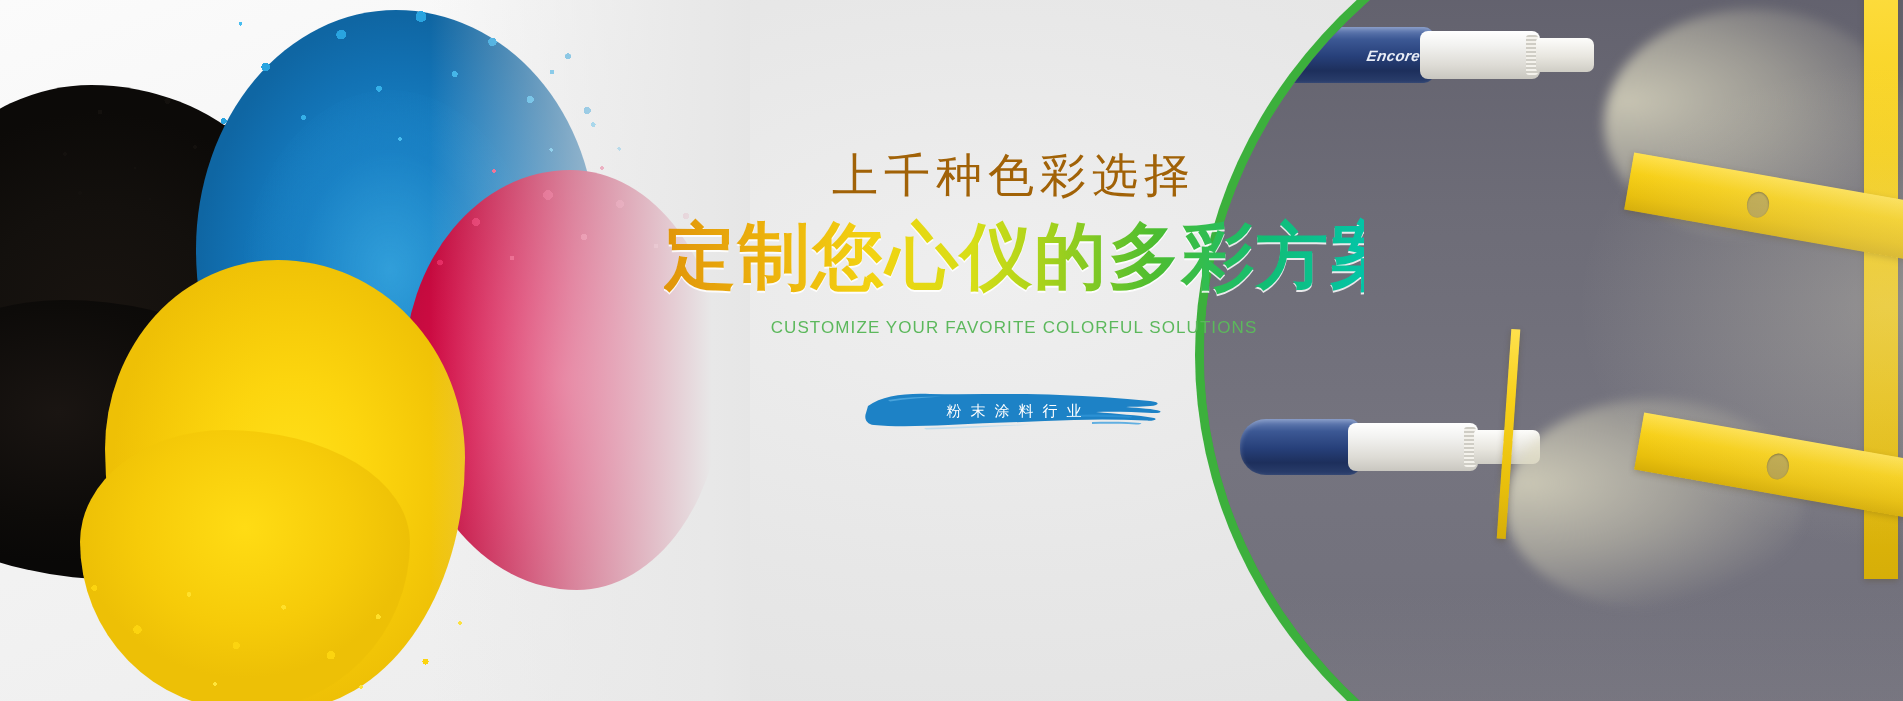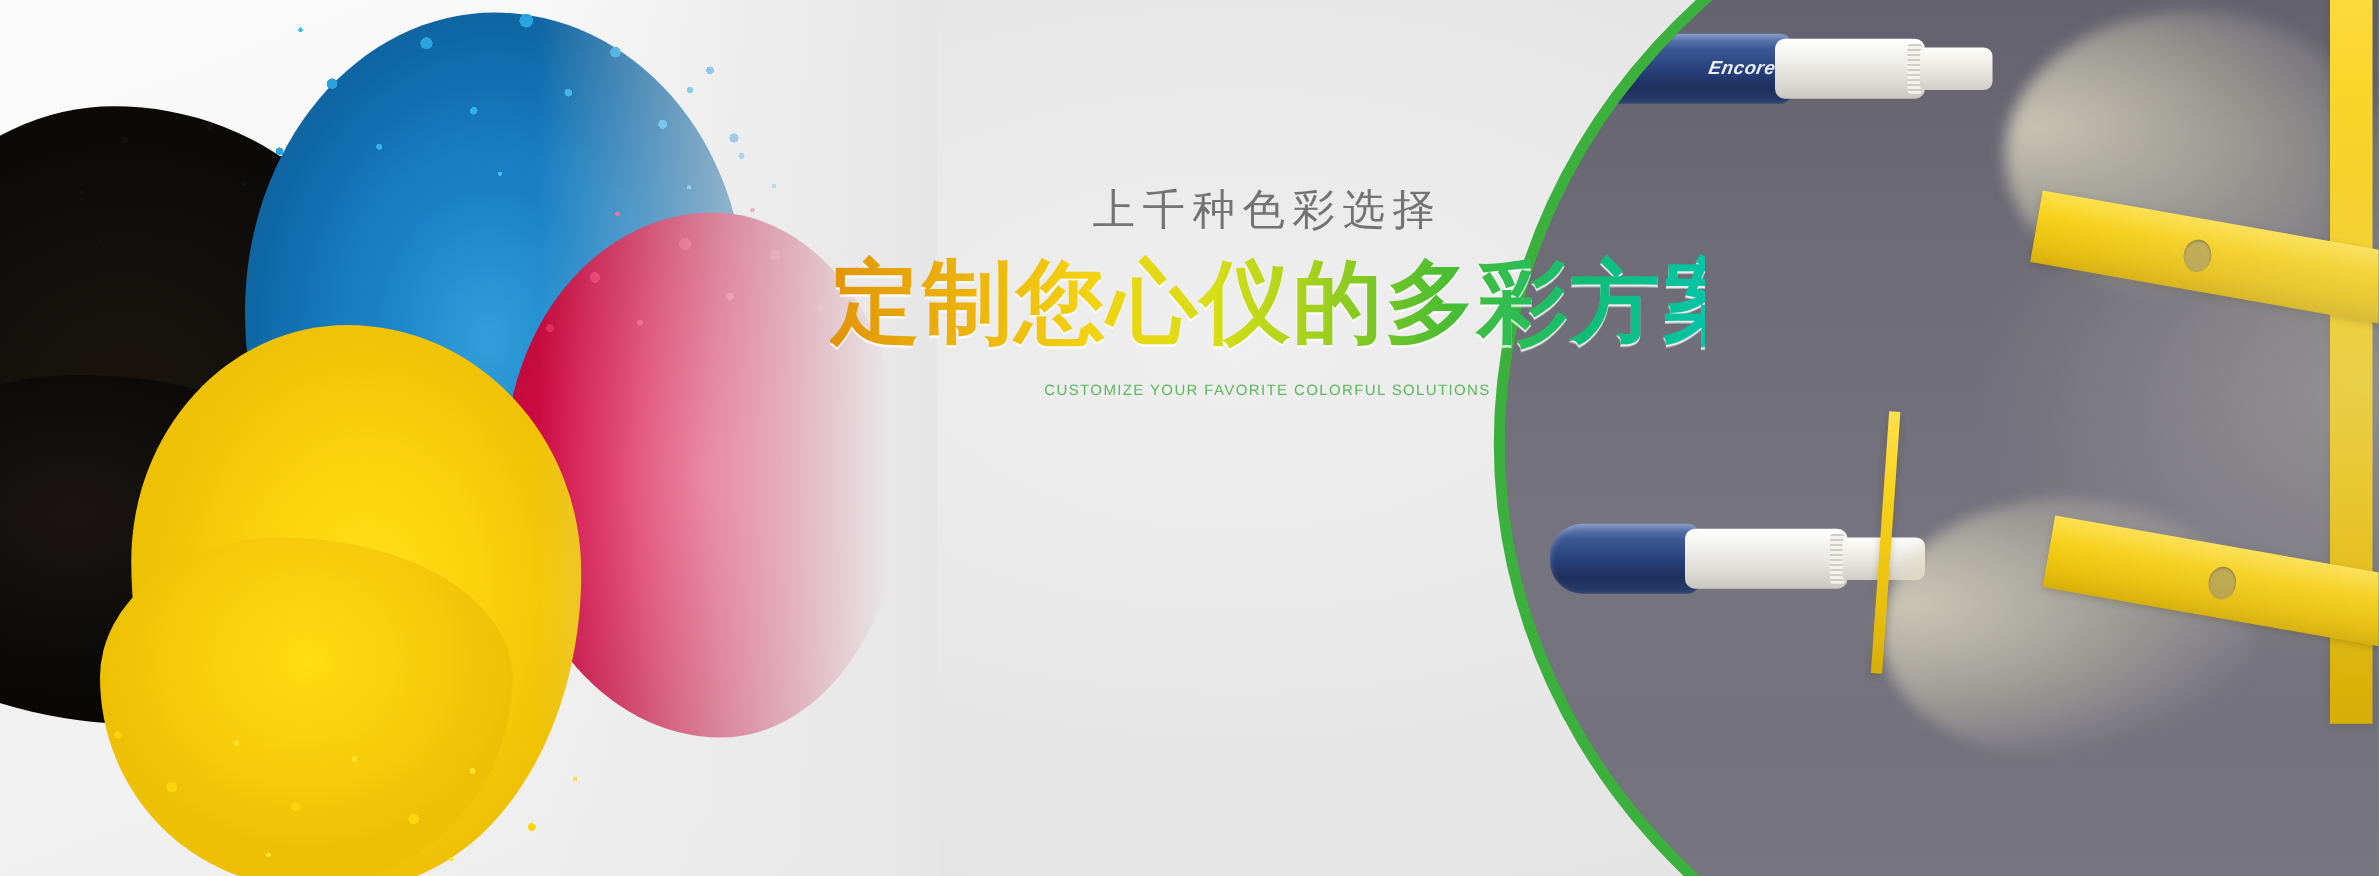--- a/index.html
+++ b/index.html
@@ -338,23 +338,23 @@
   
   .copy {
     position: absolute;
     left: 664px;
     top: 150px;
     width: 700px;
     text-align: center;
   }
 
   .headline-1 {
-    font-size: 34px;
+    font-size: 46px;
     line-height: 1.1;
-    color: #737373;
+    color: #a16207;
     letter-spacing: 6px;
     font-weight: normal;
     margin: 0;
     white-space: nowrap;
   }
 
   .headline-2 {
     margin: 16px 0 0 0;
     font-size: 72px;
     line-height: 1.1;
@@ -373,21 +373,21 @@
     -webkit-background-clip: text;
     background-clip: text;
     color: transparent;
     -webkit-text-fill-color: transparent;
     paint-order: stroke fill;
     filter: drop-shadow(0 2px 0 rgba(255,255,255,.85));
   }
 
   .subline {
     margin: 22px 0 0 0;
-    font-size: 12px;
+    font-size: 17px;
     letter-spacing: 1.1px;
     color: #5cb85c;
     white-space: nowrap;
   }
 
   
   .badge {
     position: relative;
     margin: 46px auto 0;
     width: 300px;
@@ -488,15 +488,39 @@
 
       <div class="photo-haze"></div>
     </div>
   </div>
 
   <div class="copy">
     <h1 class="headline-1">上千种色彩选择</h1>
     <h2 class="headline-2">定制您心仪的多彩方案</h2>
     <p class="subline">CUSTOMIZE YOUR FAVORITE COLORFUL SOLUTIONS</p>
 
+    <div class="badge">
+      <svg viewBox="0 0 300 56" preserveAspectRatio="none">
+        <path d="M4 22 C18 12, 40 9, 66 10 C108 11, 150 9, 196 11
+                 C226 12, 256 14, 286 17
+                 C292 17.6, 296 19, 292 21
+                 C286 23, 272 22.4, 262 23
+                 C276 24, 290 25, 296 27
+                 C298 28.6, 294 29.4, 288 29
+                 C270 28, 250 27.6, 232 28
+                 C252 30, 274 31, 290 34
+                 C294 35.4, 290 37, 282 36.6
+                 C258 35.4, 234 35, 210 36
+                 C168 37.6, 126 39, 84 41
+                 C58 42.2, 30 43, 10 41
+                 C2 40, 0 34, 2 29 Z" fill="#1d82c6"></path>
+        <path d="M206 31 C226 30, 248 30.4, 266 32 C270 32.4, 268 34, 262 33.6
+                 C242 32.6, 224 32.4, 206 33 Z" fill="#2f94d6" opacity=".85"></path>
+        <path d="M228 38 C246 37.4, 262 37.6, 276 39 C279 39.4, 277 40.6, 272 40.4
+                 C256 39.8, 242 39.6, 228 40 Z" fill="#3ea0de" opacity=".8"></path>
+        <path d="M24 16 C40 13.6, 58 12.6, 78 12.6 C60 14, 42 15, 26 17.4 Z" fill="#5cb2e6" opacity=".7"></path>
+        <path d="M60 44 C96 42.6, 132 41.4, 168 40.4 C134 42.6, 98 44.6, 62 45.6 Z" fill="#a7d4ef" opacity=".6"></path>
+      </svg>
+      <span class="badge-text">粉末涂料行业</span>
+    </div>
   </div>
 
 </div>
 
 </body></html>

